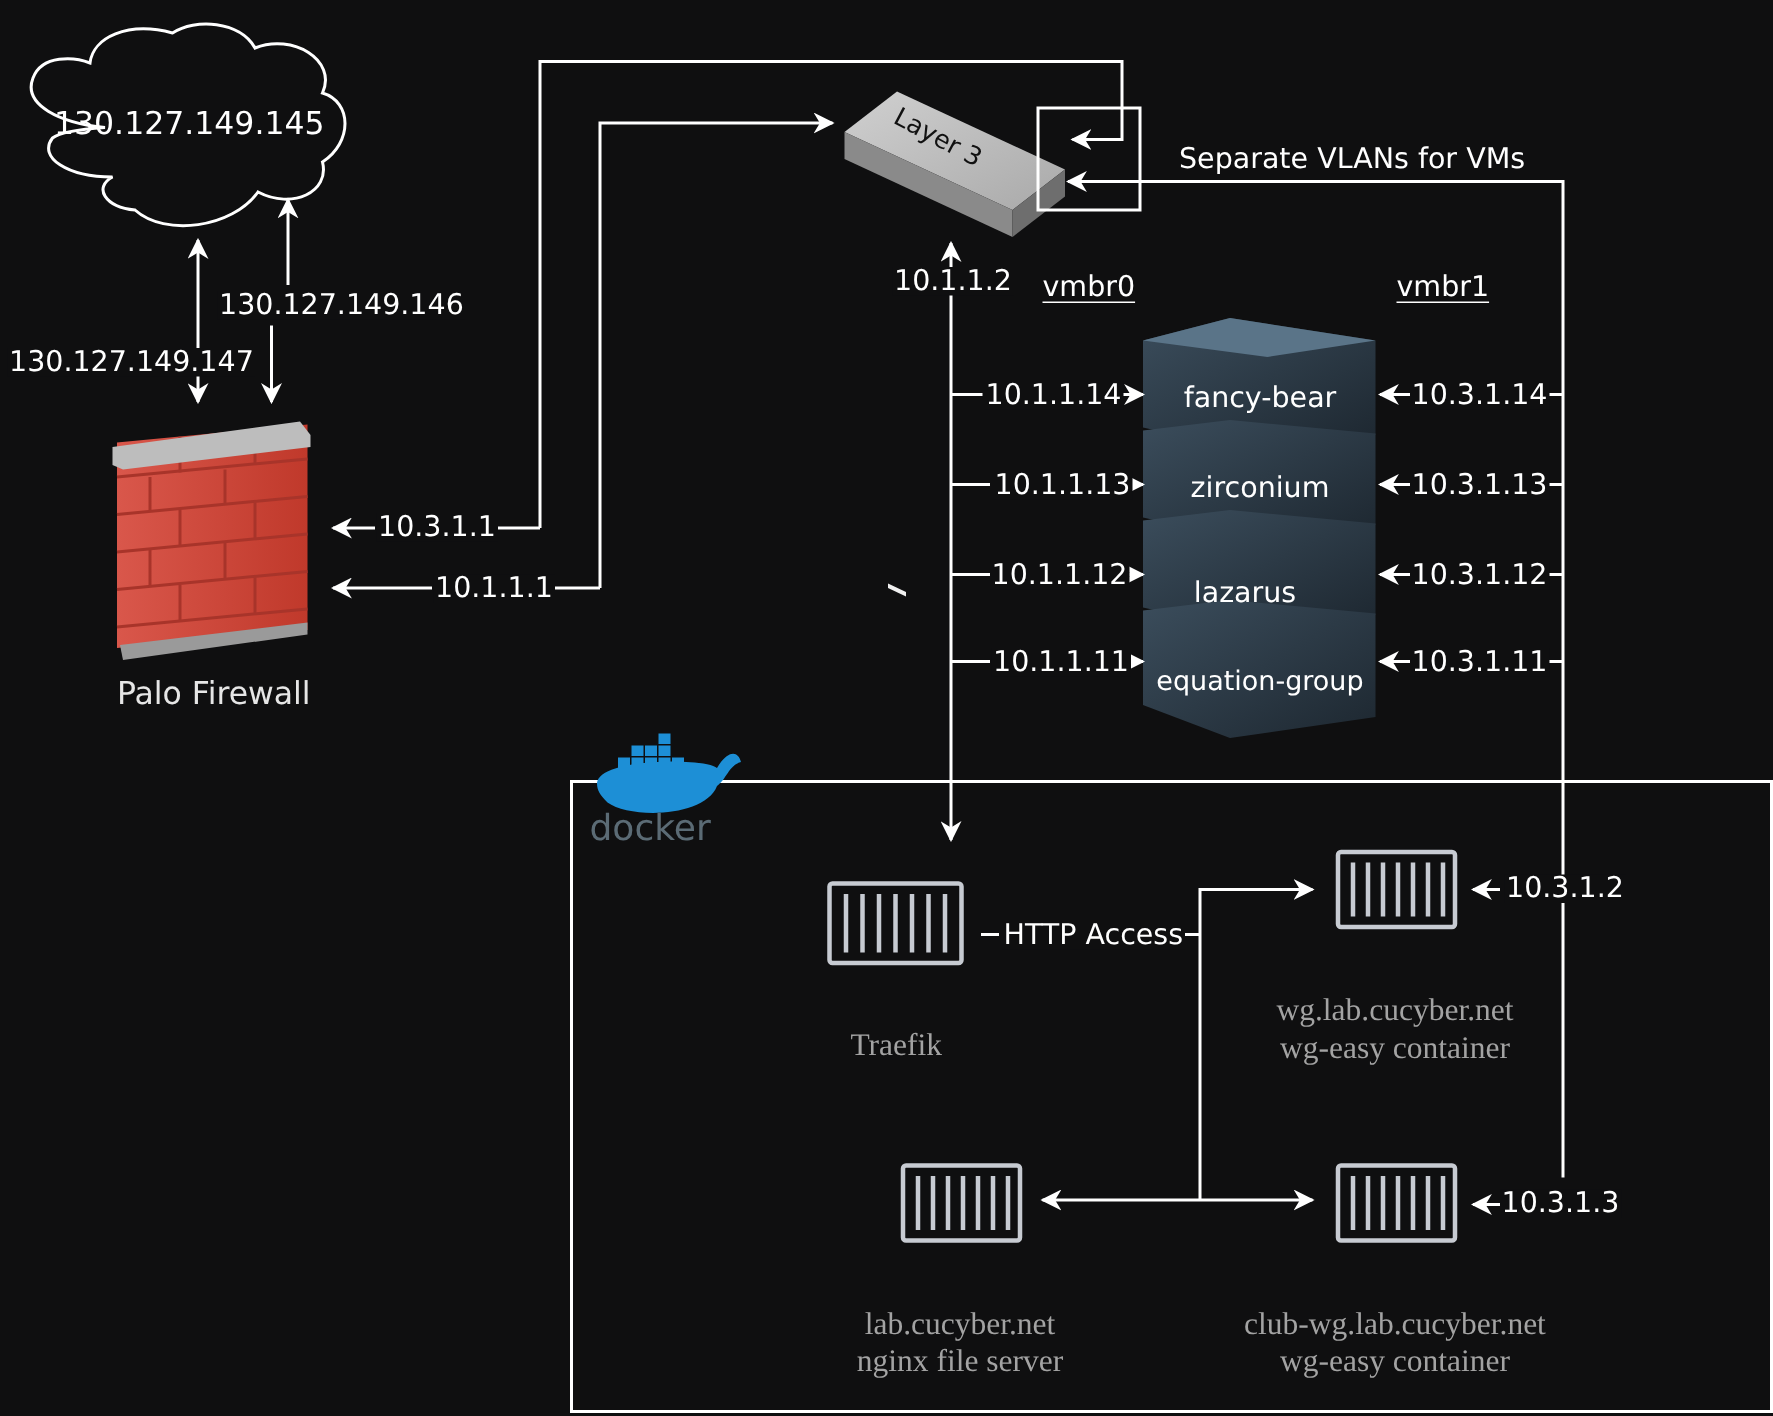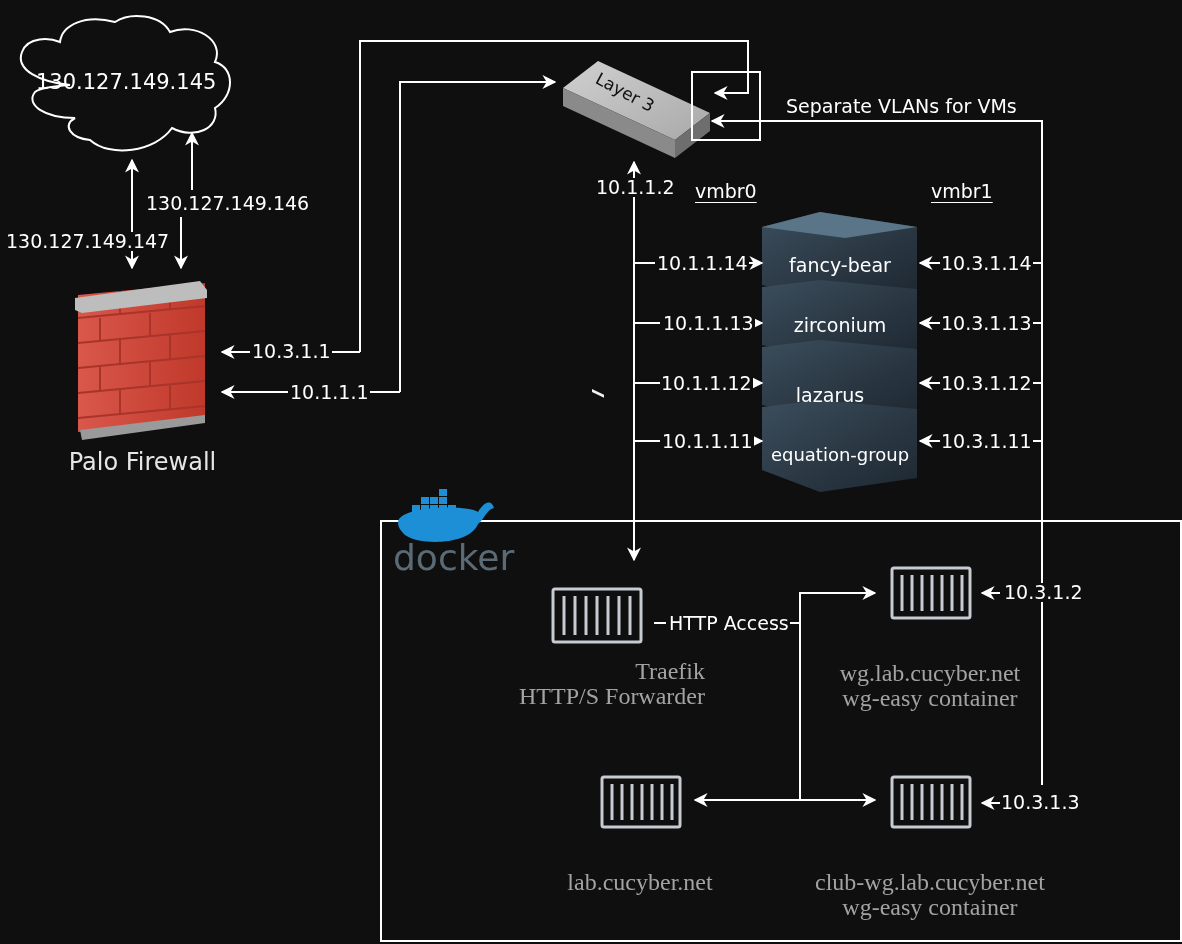--- a/index.html
+++ b/index.html
@@ -1,21 +1,21 @@
 <!DOCTYPE html>
 <html><head>
 <meta charset="utf-8">
 <style>
   html, body { margin:0; padding:0; background:#0f0f10; }
   body { width:1182px; height:944px; position:relative; overflow:hidden;
          font-family:"DejaVu Sans", sans-serif; color:#fff; }
   svg.canvas { position:absolute; left:0; top:0; }
   .lbl { position:absolute; font-size:19px; color:#fff; white-space:nowrap; line-height:1; }
   .ip  { background:#0f0f10; padding:0 1px; }
-  .cap { position:absolute; text-align:center; font-size:24px; color:#e6e6e6; line-height:25px; white-space:nowrap; }
+  .cap { position:absolute; text-align:center; font-size:21px; color:#e6e6e6; line-height:25px; white-space:nowrap; }
   .cap.gray { color:#a3a3a3;font-family:Liberation Serif, serif; }
   .u { text-decoration:underline; text-underline-offset:4px; }
   .host { position:absolute; font-size:19px; color:#fff; white-space:nowrap; text-align:center; }
 </style>
 </head>
 <body>
 
 <svg class="canvas" width="1182" height="944" viewBox="0 0 1182 944">
   <defs>
     <marker id="ah" viewBox="0 0 10 10" refX="9" refY="5" markerWidth="7" markerHeight="7" orient="auto-start-reverse">
@@ -187,33 +187,33 @@
 <div class="lbl ip" style="left:940px;top:314px;">10.3.1.13</div>
 
 <div class="lbl ip" style="left:660px;top:374px;">10.1.1.12</div>
 <div class="host" style="left:760px;top:384px;width:140px;">lazarus</div>
 <div class="lbl ip" style="left:940px;top:374px;">10.3.1.12</div>
 
 <div class="lbl ip" style="left:661px;top:432px;">10.1.1.11</div>
 <div class="host" style="left:762px;top:444px;width:156px;font-size:18px;">equation-group</div>
 <div class="lbl ip" style="left:940px;top:432px;">10.3.1.11</div>
 
-<div class="lbl" style="left:393px;top:540px;font-size:36px;color:#5b6b75;">docker</div>
+<div class="lbl" style="left:393px;top:540px;font-size:24px;color:#5b6b75;">docker</div>
 <div class="lbl ip" style="left:668px;top:614px;">HTTP Access</div>
 
-<div class="cap gray" style="left:490px;top:659px;width:215px;text-align:right;">
+<div class="cap gray" style="left:490px;top:684px;width:215px;">
   <div>Traefik</div>
-  <div>HTTP/S Forwarder</div>
 </div>
 <div class="cap gray" style="left:820px;top:661px;width:220px;">
   <div>wg.lab.cucyber.net</div>
   <div>wg-easy container</div>
 </div>
 <div class="lbl ip" style="left:1003px;top:583px;">10.3.1.2</div>
 
 <div class="cap gray" style="left:540px;top:870px;width:200px;">
   <div>lab.cucyber.net</div>
+  <div>nginx file server</div>
 </div>
 <div class="cap gray" style="left:805px;top:870px;width:250px;">
   <div>club-wg.lab.cucyber.net</div>
   <div>wg-easy container</div>
 </div>
 <div class="lbl ip" style="left:1000px;top:793px;">10.3.1.3</div>
 
 </body></html>

